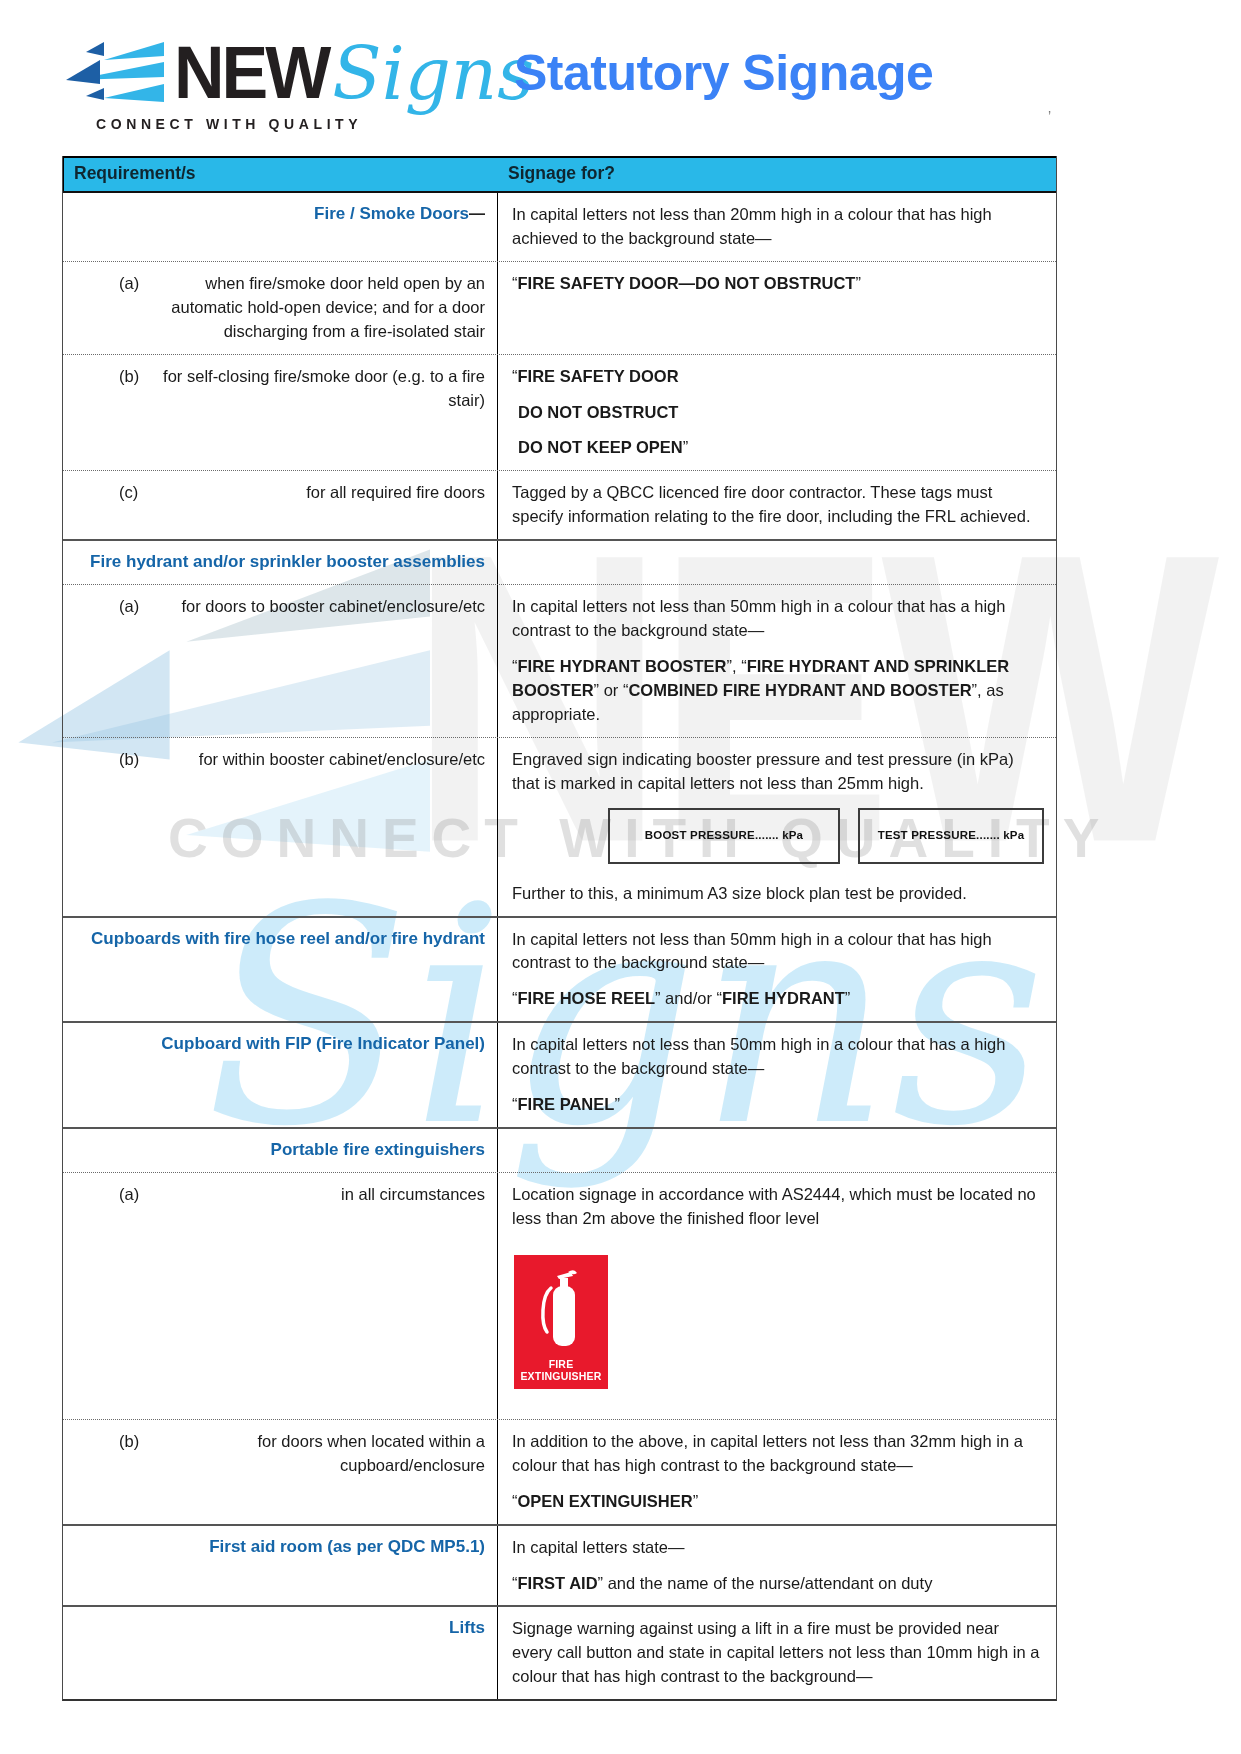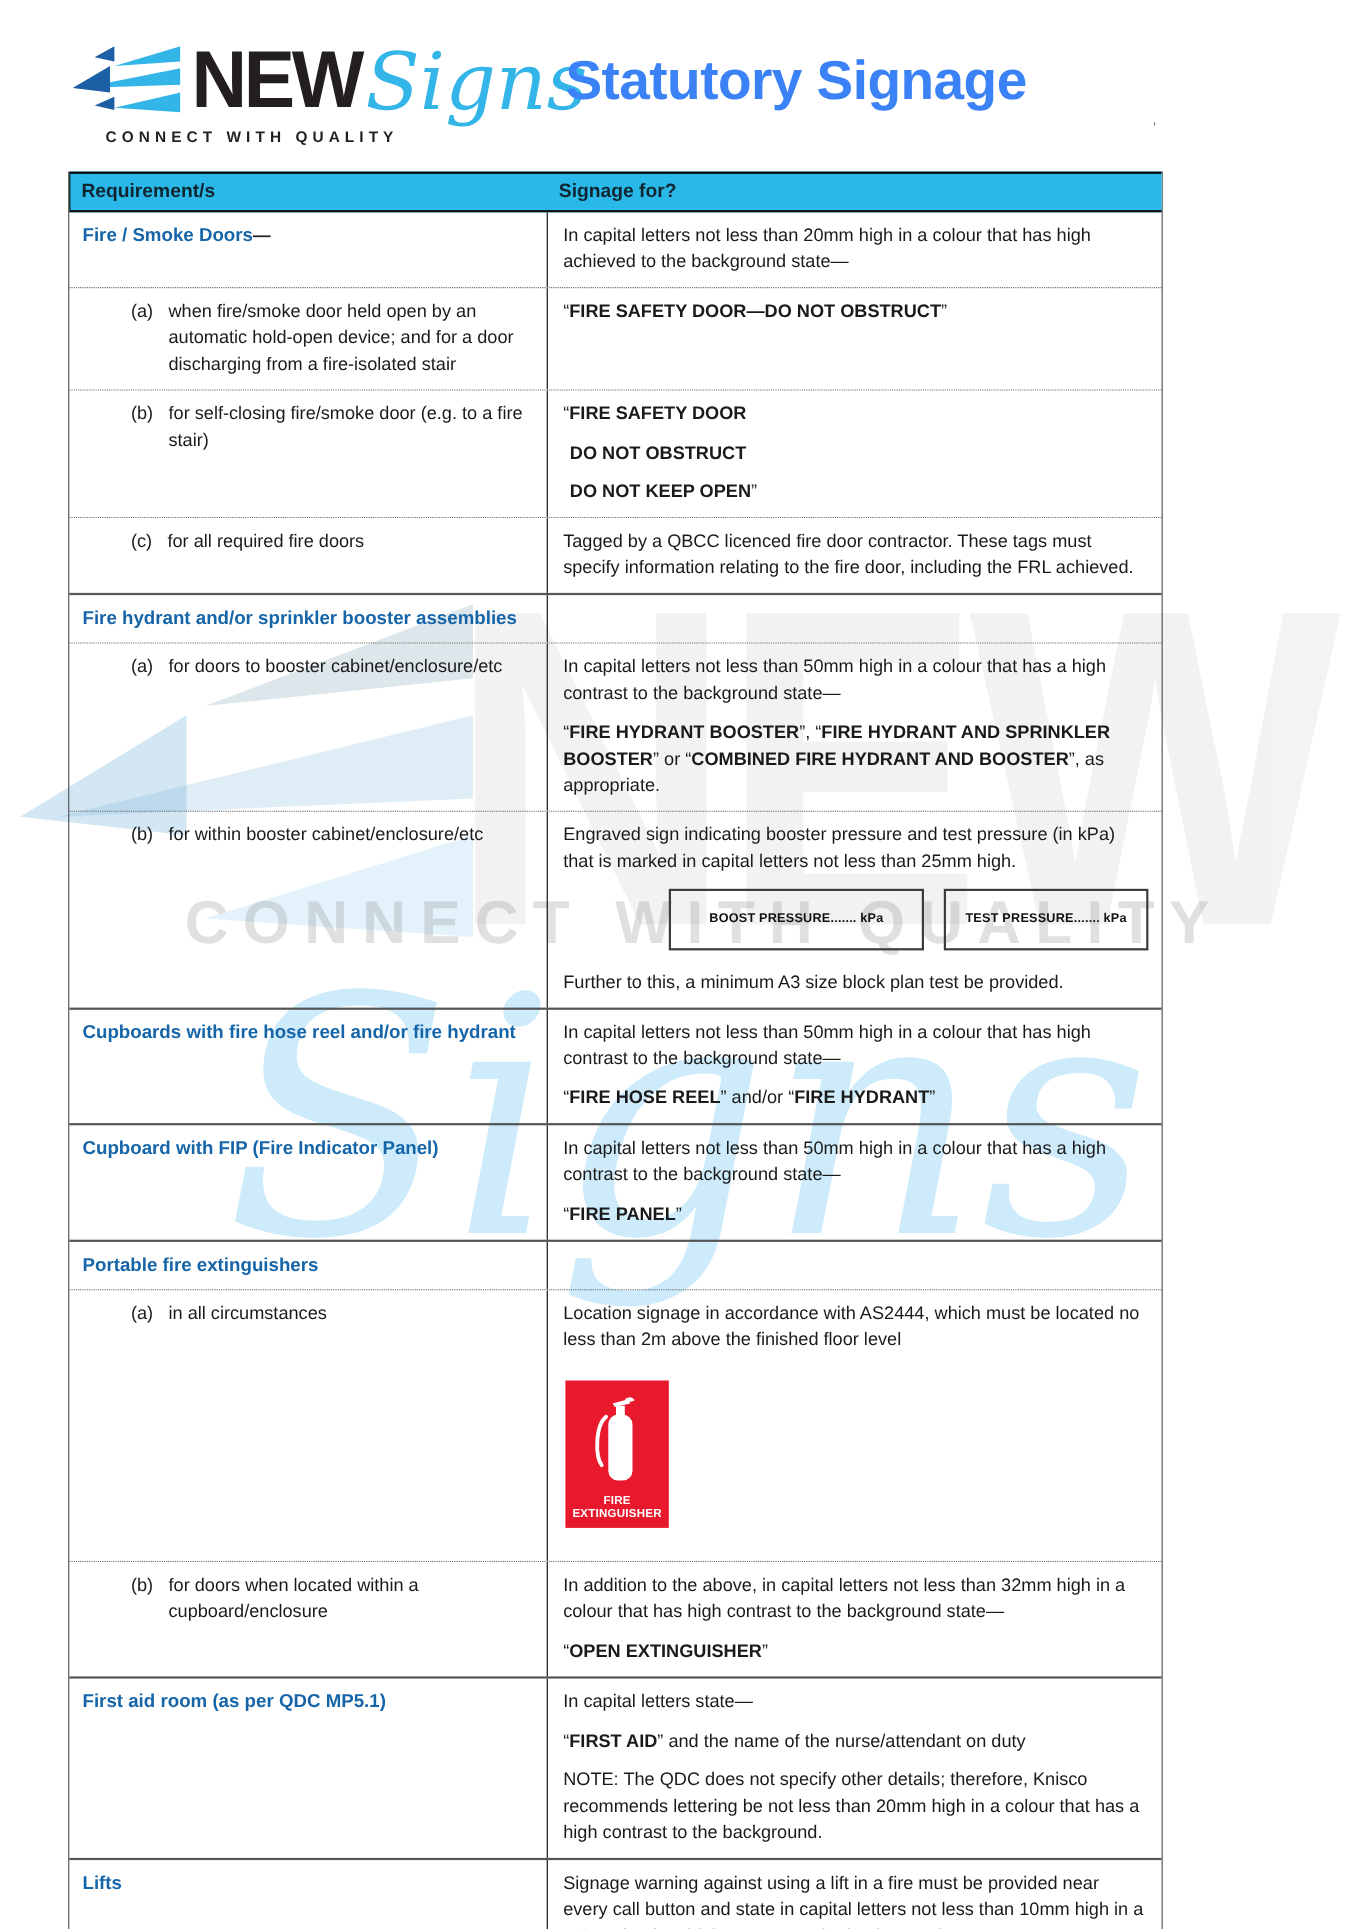--- a/index.html
+++ b/index.html
@@ -56,21 +56,21 @@
   .thead {
     display:grid; grid-template-columns:435px 1fr;
     background:#29b8e8; border-top:2px solid #000; border-bottom:2px solid #101010;
   }
   .th { padding:5px 10px 7px 10px; font-size:17.5px; font-weight:bold; color:#0f2630; }
   .th.right { border-left:1.5px solid #000; }
 
   .trow { display:grid; grid-template-columns:435px 1fr; }
   .trow.sep-dotted { border-bottom:1.5px dotted #6a6a6a; }
   .trow.sep-solid  { border-bottom:2px solid #555; }
-  .lcell { border-right:1.5px solid #000; padding:10px 12px 10px 12px; }
+  .lcell { border-right:1.5px solid #000; padding:10px 12px 10px 12px;text-align:right; }
   .rcell { padding:10px 14px 10px 14px; font-size:16.5px; line-height:1.45; }
 
   .sec-label { color:#1565a8; font-weight:bold; font-size:17px; line-height:1.35; }
   .sec-suffix { color:#222; font-weight:bold; }
   .sub-item { display:flex; padding-left:44px; gap:14px; font-size:16.5px; line-height:1.45; }
   .sub-letter { flex:0 0 auto; }
   .sub-text { flex:1 1 auto; }
 
   .rpara { margin:0 0 12px 0; }
   .rpara:last-child { margin-bottom:0; }
@@ -289,21 +289,20 @@
     </div>
   </div>
 
   <div class="trow sep-solid">
     <div class="lcell">
       <span class="sec-label">First aid room (as per QDC MP5.1)</span>
     </div>
     <div class="rcell">
       <p class="rpara"><span>In capital letters state—</span></p>
       <p class="rpara"><span>“</span><span style="font-weight: bold;">FIRST AID</span><span>” and the name of the nurse/attendant on duty</span></p>
-      <p class="rpara"><span>NOTE: The QDC does not specify other details; therefore, Knisco recommends lettering be not less than 20mm high in a colour that has a high contrast to the background.</span></p>
     </div>
   </div>
 
   <div class="trow">
     <div class="lcell">
       <span class="sec-label">Lifts</span>
     </div>
     <div class="rcell">
       <p class="rpara"><span>Signage warning against using a lift in a fire must be provided near every call button and state in capital letters not less than 10mm high in a colour that has high contrast to the background—</span></p>
 

